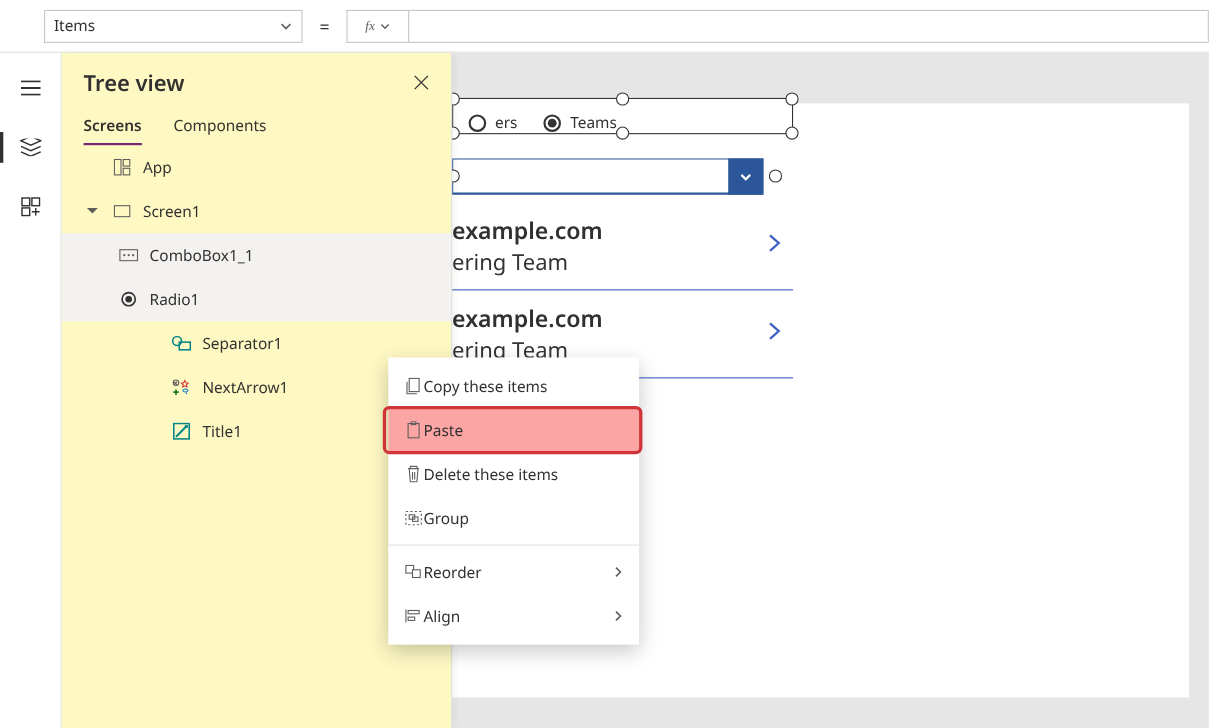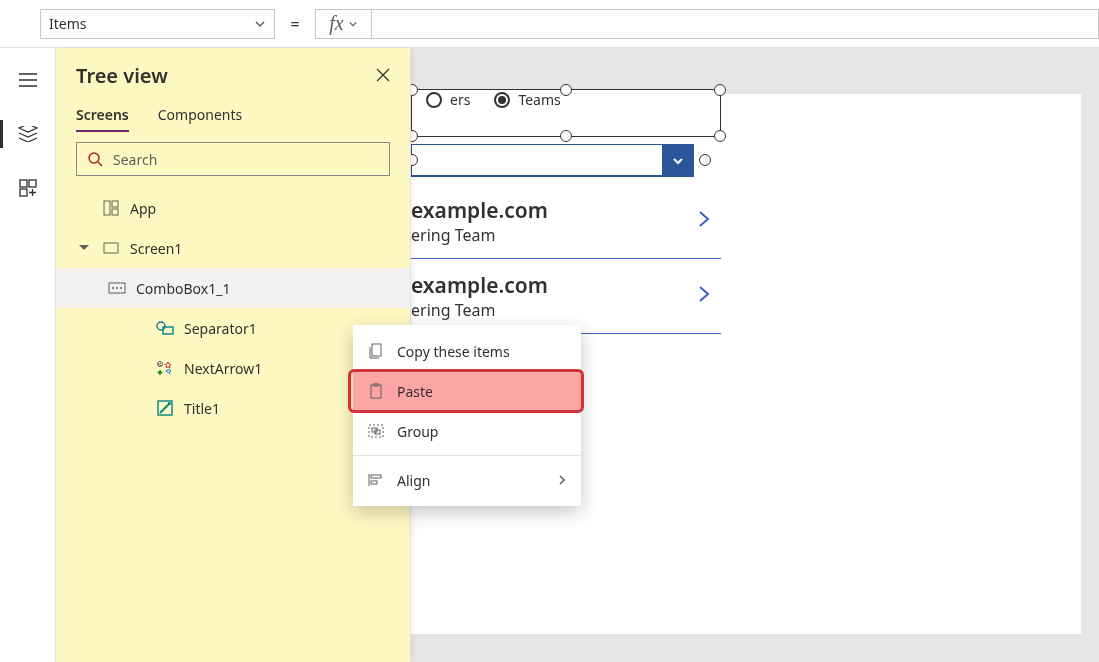--- a/index.html
+++ b/index.html
@@ -18,21 +18,21 @@
   *{box-sizing:border-box}
   html,body{margin:0;padding:0;height:100%;font-family:"Segoe UI",system-ui,Arial,sans-serif;color:var(--text);font-size:14px;background:#fff}
   body{width:1099px;height:662px;overflow:hidden;position:relative}
 
   
   .formula-bar{display:flex;align-items:center;height:48px;border-bottom:1px solid var(--border);background:#fff}
   .prop-select{margin-left:40px;width:235px;height:30px;border:1px solid #c8c6c4;display:flex;align-items:center;padding:0 8px;justify-content:space-between;color:#323130}
   .prop-select .chev{color:#605e5c}
   .eq{width:40px;text-align:center;color:#323130;font-size:16px}
   .fx-box{height:30px;width:56px;border:1px solid #c8c6c4;display:flex;align-items:center;justify-content:center;gap:4px;color:#605e5c;border-right:none}
-  .fx-box .fx{font-style:italic;font-family:serif;font-size:20px}
+  .fx-box .fx{font-style:italic;font-family:serif;font-size:12px}
   .formula-input{flex:1;height:30px;border:1px solid #c8c6c4;border-left:1px solid #c8c6c4}
 
   
   .main{display:flex;height:calc(100% - 48px)}
 
   .rail{width:56px;border-right:1px solid var(--border);display:flex;flex-direction:column;align-items:center;padding-top:14px;gap:18px}
   .rail .btn{width:36px;height:36px;display:flex;align-items:center;justify-content:center;color:#323130;position:relative}
   .rail .btn.active::before{content:"";position:absolute;left:-10px;top:4px;width:3px;height:28px;background:#323130}
 
   
@@ -58,38 +58,38 @@
   .lvl3{padding-left:84px}
   .lvl4{padding-left:100px}
   .caret-down::before{content:"";border:5px solid transparent;border-top-color:#605e5c;display:block;margin-top:4px}
 
   
   .canvas-outer{flex:1;background:#fff;position:relative}
   .gray{position:absolute;inset:0;background:var(--gray-canvas)}
   .stage{position:absolute;left:0;top:46px;width:670px;height:540px;background:#fff}
 
   
-  .radio-group{position:absolute;left:0;top:-5px;width:310px;height:48px;border:1px solid #333;display:flex;align-items:flex-start;gap:24px;padding-left:14px;background:#fff}
+  .radio-group{position:absolute;left:0;top:-5px;width:310px;height:33px;border:1px solid #333;display:flex;align-items:flex-end;gap:24px;padding-left:14px;background:#fff}
   .handle{position:absolute;width:12px;height:12px;border:1px solid #333;border-radius:50%;background:#fff}
   .radio-item{display:flex;align-items:center;gap:8px}
   .rdot{width:16px;height:16px;border:2px solid #333;border-radius:50%;display:flex;align-items:center;justify-content:center}
   .rdot.filled::after{content:"";width:8px;height:8px;background:#333;border-radius:50%}
 
   .combo{position:absolute;left:0;top:50px;width:283px;height:33px;border:1px solid var(--accent);border-bottom:2px solid var(--accent)}
   .combo-btn{position:absolute;right:-1px;top:-1px;width:32px;height:33px;background:var(--accent);display:flex;align-items:center;justify-content:center;color:#fff}
 
   .gallery{position:absolute;left:0;top:90px;width:310px}
   .g-item{border-bottom:1px solid var(--accent2);padding:12px 8px 12px 0;display:flex;align-items:center;justify-content:space-between}
   .g-title{font-weight:600;font-size:21px}
-  .g-sub{color:#333;font-size:16px}
+  .g-sub{color:#333;font-size:20px}
   .g-arrow{color:var(--accent2)}
 
   
   .menu{position:absolute;left:353px;top:325px;width:228px;background:#fff;box-shadow:0 6px 18px rgba(0,0,0,.22);z-index:10;padding:6px 0}
-  .menu-item{height:40px;display:flex;align-items:center;gap:12px;padding:0 14px;color:#323130}
+  .menu-item{height:40px;display:flex;align-items:center;gap:0;padding:0 14px;color:#323130}
   .menu-item .ic2{width:18px;display:flex;justify-content:center;color:#605e5c}
   .menu-item .chev-r{margin-left:auto;color:#605e5c}
   .menu-item.hover{background:#fca5a5}
   .menu-highlight{position:absolute;left:-5px;top:44px;width:236px;height:44px;border:3px solid var(--highlight);border-radius:6px;pointer-events:none}
   .menu-sep{height:1px;background:var(--border);margin:4px 0}
 
   .chev svg,.chev-r svg{display:block}
 </style>
 </head>
 <body>
@@ -142,29 +142,20 @@
       <div class="close">
         <svg width="14" height="14" viewBox="0 0 14 14">
             <path d="M1 1l12 12M13 1L1 13" stroke="#323130" stroke-width="1.2"></path>
           </svg>
       </div>
     </div>
     <div class="tabs">
       <div class="tab active">Screens</div>
       <div class="tab">Components</div>
     </div>
-    <div class="search-wrap">
-      <div class="search">
-        <svg width="16" height="16" viewBox="0 0 16 16">
-            <circle cx="7" cy="7" r="5" fill="none" stroke="#a4262c" stroke-width="1.5"></circle>
-            <path d="M11 11l4 4" stroke="#a4262c" stroke-width="1.5"></path>
-          </svg>
-        <span>Search</span>
-      </div>
-    </div>
 
     <div class="tree">
       <div class="node lvl0">
         <span class="caret"></span>
         <span class="ic">
             <svg width="16" height="16" viewBox="0 0 16 16">
               <rect x="1" y="1" width="6" height="14" fill="none" stroke="#605e5c"></rect>
               <rect x="9" y="1" width="6" height="6" fill="none" stroke="#605e5c"></rect>
               <rect x="9" y="9" width="6" height="6" fill="none" stroke="#605e5c"></rect>
             </svg>
@@ -183,20 +174,29 @@
       <div class="node lvl2 sel">
         <span class="ic">
             <svg width="18" height="12" viewBox="0 0 18 12">
               <rect x="1" y="1" width="16" height="10" fill="none" stroke="#605e5c"></rect>
               <circle cx="5" cy="6" r="1" fill="#605e5c"></circle>
               <circle cx="9" cy="6" r="1" fill="#605e5c"></circle>
               <circle cx="13" cy="6" r="1" fill="#605e5c"></circle>
             </svg>
           </span>
         <span>ComboBox1_1</span>
+      </div>
+      <div class="node lvl2 sel">
+        <span class="ic">
+            <svg width="16" height="16" viewBox="0 0 16 16">
+              <circle cx="8" cy="8" r="6" fill="none" stroke="#323130" stroke-width="1.5"></circle>
+              <circle cx="8" cy="8" r="3" fill="#323130"></circle>
+            </svg>
+          </span>
+        <span>Radio1</span>
       </div>
       <div class="node lvl4">
         <span class="ic">
             <svg width="18" height="14" viewBox="0 0 18 14">
               <circle cx="5" cy="5" r="4" fill="none" stroke="#038387" stroke-width="1.4"></circle>
               <rect x="7" y="6" width="10" height="7" fill="none" stroke="#038387" stroke-width="1.4"></rect>
             </svg>
           </span>
         <span>Separator1</span>
       </div>
@@ -295,32 +295,54 @@
     <span class="ic2">
         <svg width="14" height="16" viewBox="0 0 14 16">
           <rect x="2" y="2" width="10" height="13" fill="none" stroke="#605e5c"></rect>
           <rect x="5" y="0" width="4" height="3" fill="none" stroke="#605e5c"></rect>
         </svg>
       </span>
     <span>Paste</span>
   </div>
   <div class="menu-item">
     <span class="ic2">
+        <svg width="14" height="16" viewBox="0 0 14 16">
+          <path d="M2 3h10M4 3V1h6v2M3 3l1 12h6l1-12M6 6v7M8 6v7" fill="none" stroke="#605e5c"></path>
+        </svg>
+      </span>
+    <span>Delete these items</span>
+  </div>
+  <div class="menu-item">
+    <span class="ic2">
         <svg width="16" height="14" viewBox="0 0 16 14">
           <rect x="1" y="1" width="14" height="12" fill="none" stroke="#605e5c" stroke-dasharray="2 2"></rect>
           <rect x="4" y="4" width="5" height="4" fill="none" stroke="#605e5c"></rect>
           <rect x="7" y="6" width="5" height="4" fill="none" stroke="#605e5c"></rect>
         </svg>
       </span>
     <span>Group</span>
   </div>
   <div class="menu-sep"></div>
   <div class="menu-item">
     <span class="ic2">
         <svg width="16" height="14" viewBox="0 0 16 14">
+          <rect x="1" y="1" width="7" height="7" fill="none" stroke="#605e5c"></rect>
+          <rect x="7" y="5" width="7" height="7" fill="#fff" stroke="#605e5c"></rect>
+        </svg>
+      </span>
+    <span>Reorder</span>
+    <span class="chev-r">
+        <svg width="10" height="12" viewBox="0 0 10 12">
+          <path d="M3 2l4 4-4 4" fill="none" stroke="currentColor" stroke-width="1.5"></path>
+        </svg>
+      </span>
+  </div>
+  <div class="menu-item">
+    <span class="ic2">
+        <svg width="16" height="14" viewBox="0 0 16 14">
           <path d="M1 1v12" stroke="#605e5c"></path>
           <rect x="3" y="2" width="10" height="3" fill="none" stroke="#605e5c"></rect>
           <rect x="3" y="8" width="6" height="3" fill="none" stroke="#605e5c"></rect>
         </svg>
       </span>
     <span>Align</span>
     <span class="chev-r">
         <svg width="10" height="12" viewBox="0 0 10 12">
           <path d="M3 2l4 4-4 4" fill="none" stroke="currentColor" stroke-width="1.5"></path>
         </svg>

